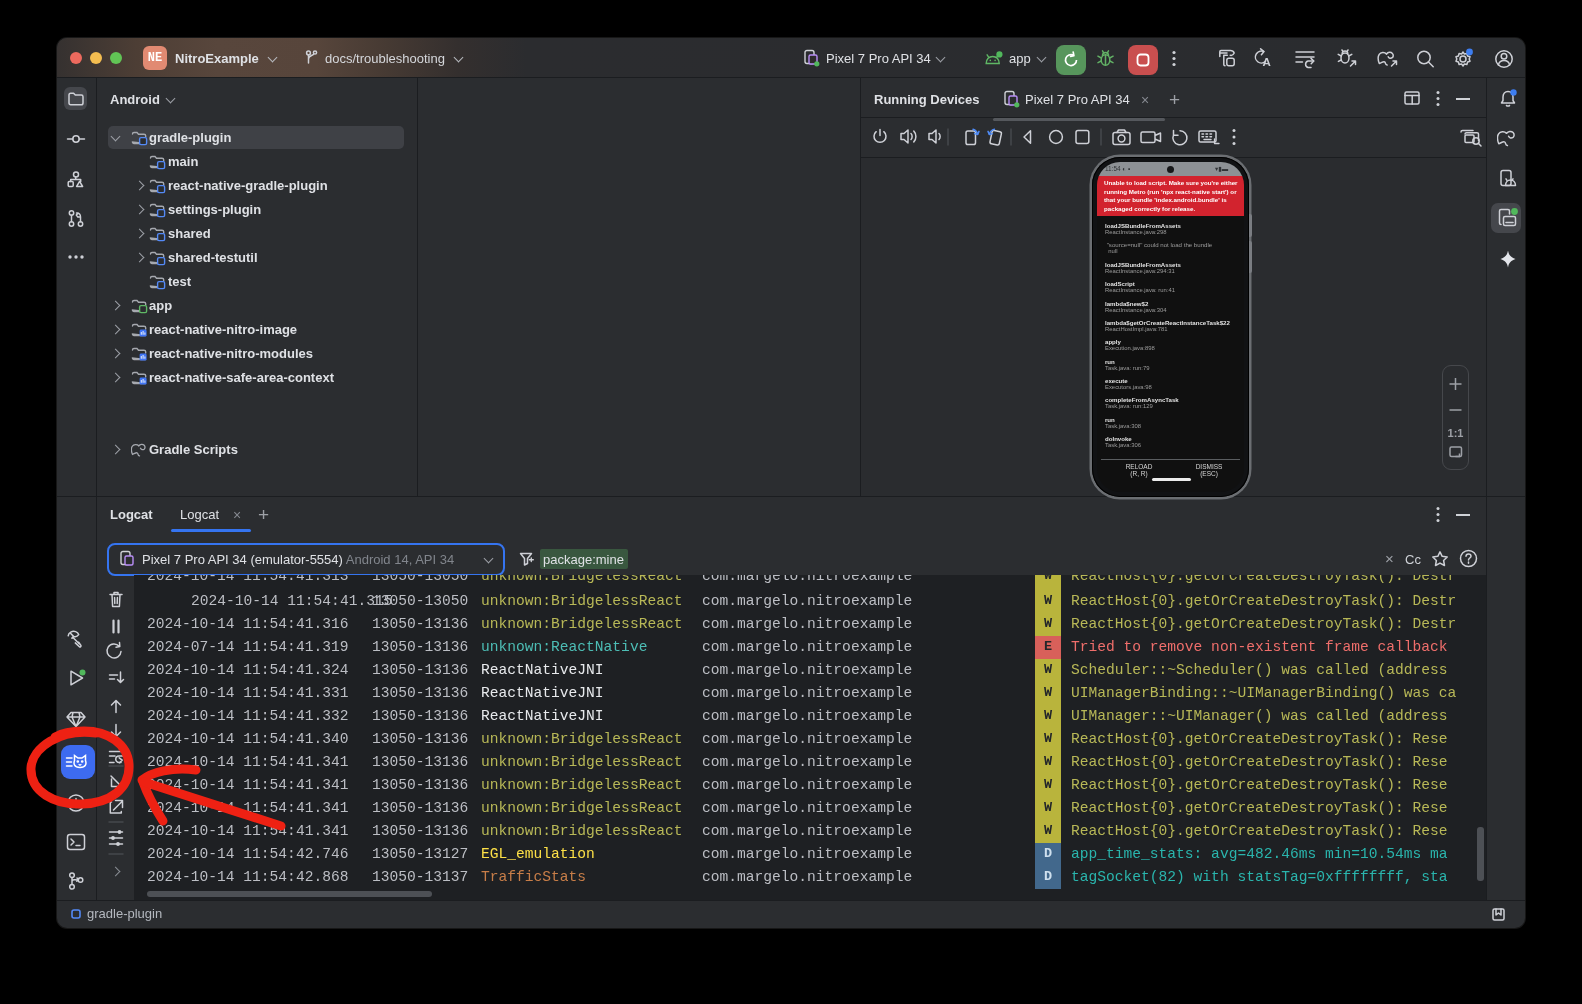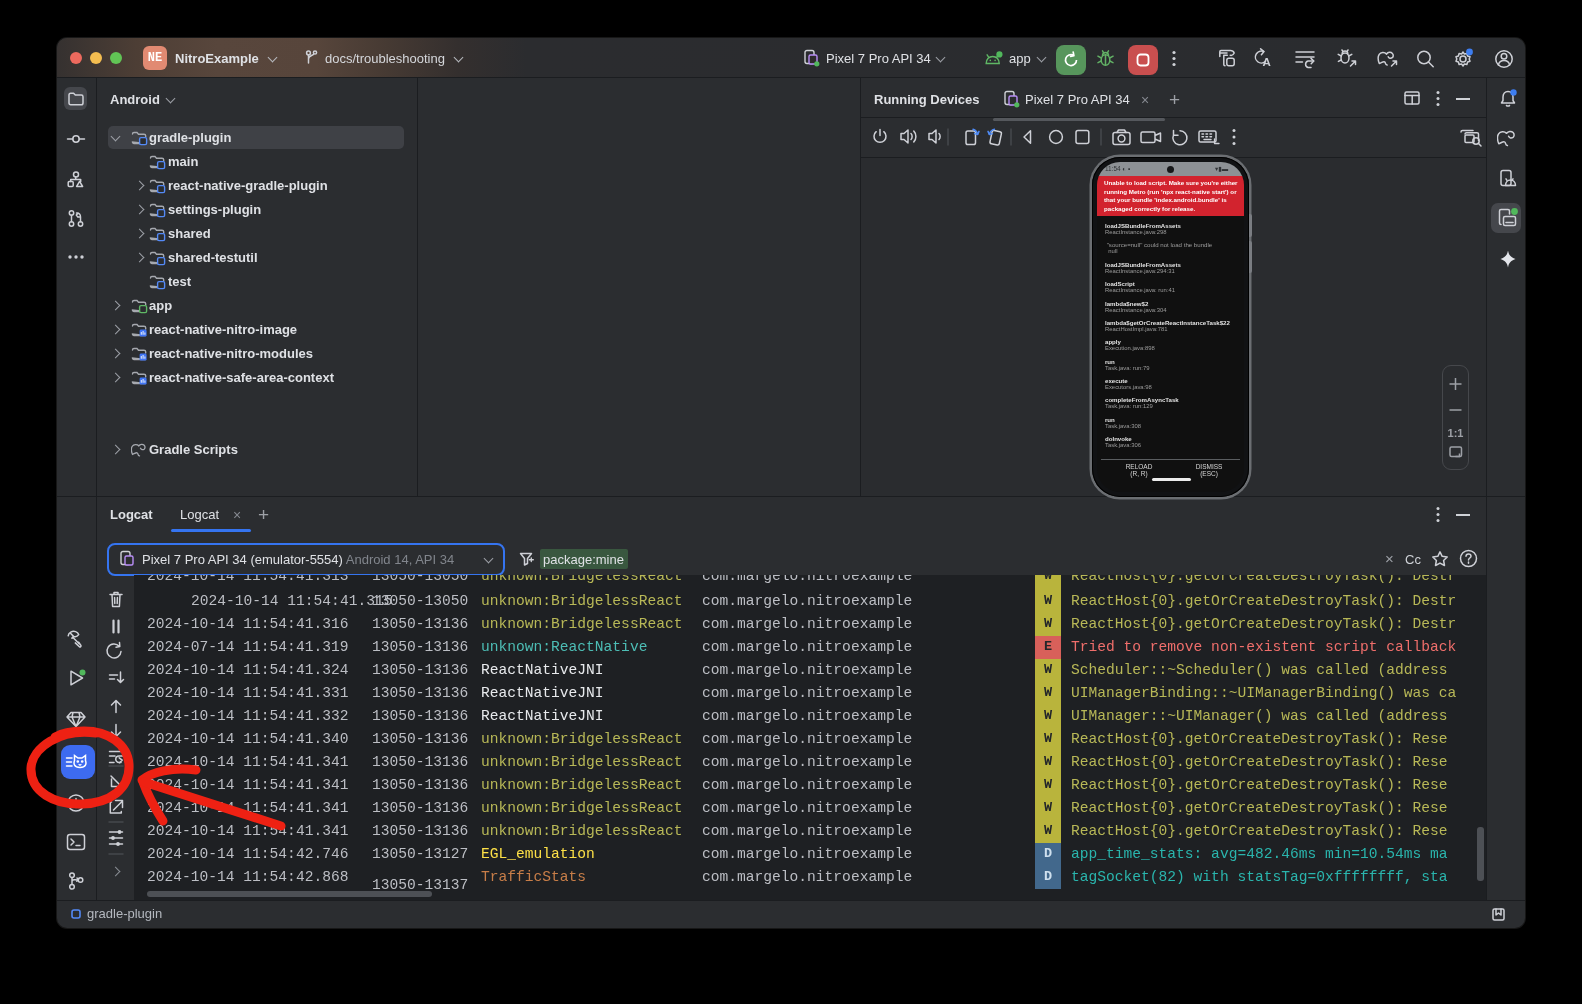--- a/index.html
+++ b/index.html
@@ -620,21 +620,21 @@
             <span class="abs" style="left:238px;color:#bcbec4;">13050-13136</span>
             <span class="abs" style="left:347px;color:#b8b857;">unknown:BridgelessReact</span>
             <span class="abs" style="left:568px;color:#bcbec4;">com.margelo.nitroexample</span>
             <span class="abs" style="left:937px;color:#b8b857;">ReactHost{0}.getOrCreateDestroyTask(): Destr</span>
           </div>
           <div class="abs mono" style="left:0;top:61px;height:22px;line-height:22px;font-size:14.6px;white-space:nowrap;">
             <span class="abs" style="left:13px;color:#bcbec4;">2024-07-14 11:54:41.319</span>
             <span class="abs" style="left:238px;color:#bcbec4;">13050-13136</span>
             <span class="abs" style="left:347px;color:#4dbdb5;">unknown:ReactNative</span>
             <span class="abs" style="left:568px;color:#bcbec4;">com.margelo.nitroexample</span>
-            <span class="abs" style="left:937px;color:#ef6e6b;">Tried to remove non-existent script callback</span>
+            <span class="abs" style="left:937px;color:#ef6e6b;">Tried to remove non-existent frame callback</span>
           </div>
           <div class="abs mono" style="left:0;top:84px;height:22px;line-height:22px;font-size:14.6px;white-space:nowrap;">
             <span class="abs" style="left:13px;color:#bcbec4;">2024-10-14 11:54:41.324</span>
             <span class="abs" style="left:238px;color:#bcbec4;">13050-13136</span>
             <span class="abs" style="left:347px;color:#e8eaed;">ReactNativeJNI</span>
             <span class="abs" style="left:568px;color:#bcbec4;">com.margelo.nitroexample</span>
             <span class="abs" style="left:937px;color:#b8b857;">Scheduler::~Scheduler() was called (address</span>
           </div>
           <div class="abs mono" style="left:0;top:107px;height:22px;line-height:22px;font-size:14.6px;white-space:nowrap;">
             <span class="abs" style="left:13px;color:#bcbec4;">2024-10-14 11:54:41.331</span>
@@ -687,21 +687,21 @@
           </div>
           <div class="abs mono" style="left:0;top:268px;height:22px;line-height:22px;font-size:14.6px;white-space:nowrap;">
             <span class="abs" style="left:13px;color:#bcbec4;">2024-10-14 11:54:42.746</span>
             <span class="abs" style="left:238px;color:#bcbec4;">13050-13127</span>
             <span class="abs" style="left:347px;color:#fde047;">EGL_emulation</span>
             <span class="abs" style="left:568px;color:#bcbec4;">com.margelo.nitroexample</span>
             <span class="abs" style="left:937px;color:#2ab5ad;">app_time_stats: avg=482.46ms min=10.54ms ma</span>
           </div>
           <div class="abs mono" style="left:0;top:291px;height:22px;line-height:22px;font-size:14.6px;white-space:nowrap;">
             <span class="abs" style="left:13px;color:#bcbec4;">2024-10-14 11:54:42.868</span>
-            <span class="abs" style="left:238px;color:#bcbec4;margin-top:8px;">13050-13137</span>
+            <span class="abs" style="left:238px;color:#bcbec4;">13050-13137</span>
             <span class="abs" style="left:347px;color:#c77d48;">TrafficStats</span>
             <span class="abs" style="left:568px;color:#bcbec4;">com.margelo.nitroexample</span>
             <span class="abs" style="left:937px;color:#2ab5ad;">tagSocket(82) with statsTag=0xffffffff, sta</span>
           </div>
         </div>
 
       <div class="abs" style="left:901px;top:0;width:26px;height:61px;background:#b9b43c;"></div>
       <div class="abs" style="left:901px;top:61px;width:26px;height:23px;background:#d8605a;"></div>
       <div class="abs" style="left:901px;top:84px;width:26px;height:184px;background:#b9b43c;"></div>
       <div class="abs" style="left:901px;top:268px;width:26px;height:46px;background:#42688c;"></div>

